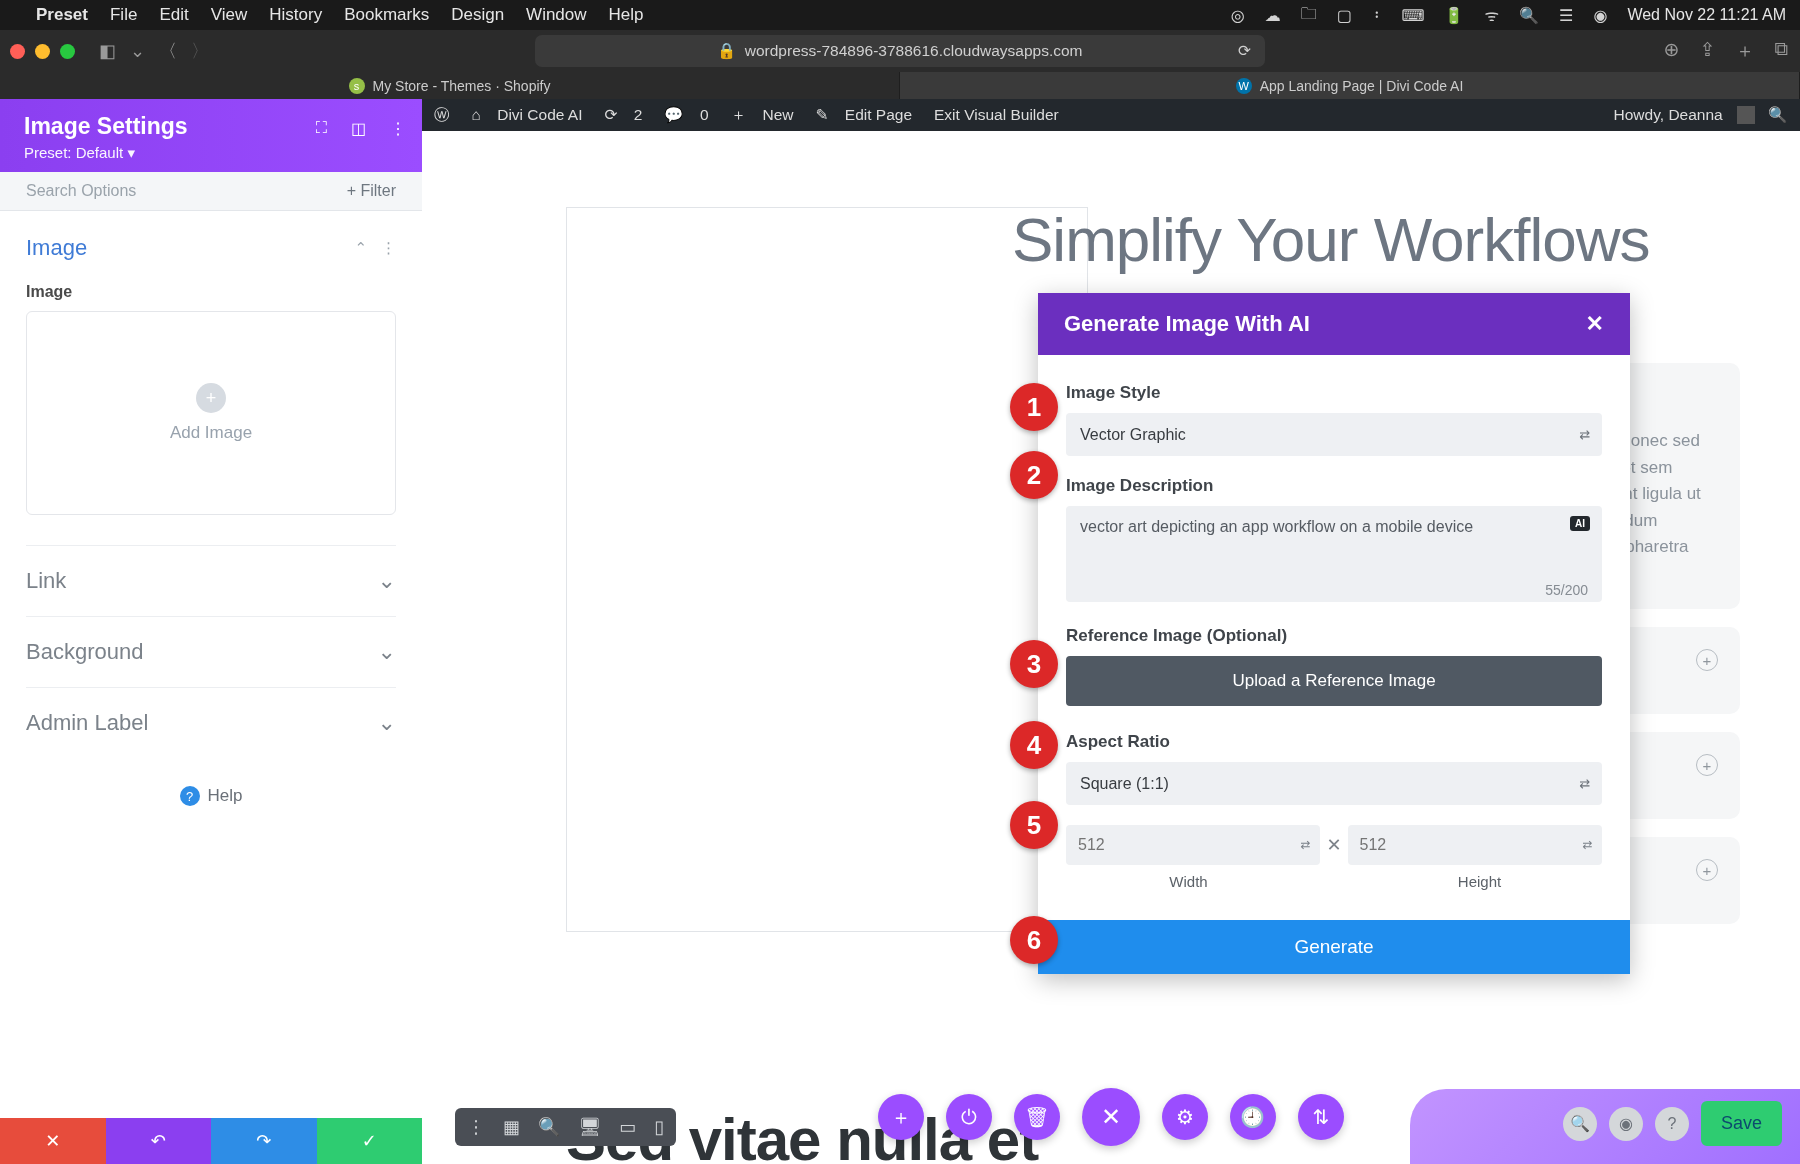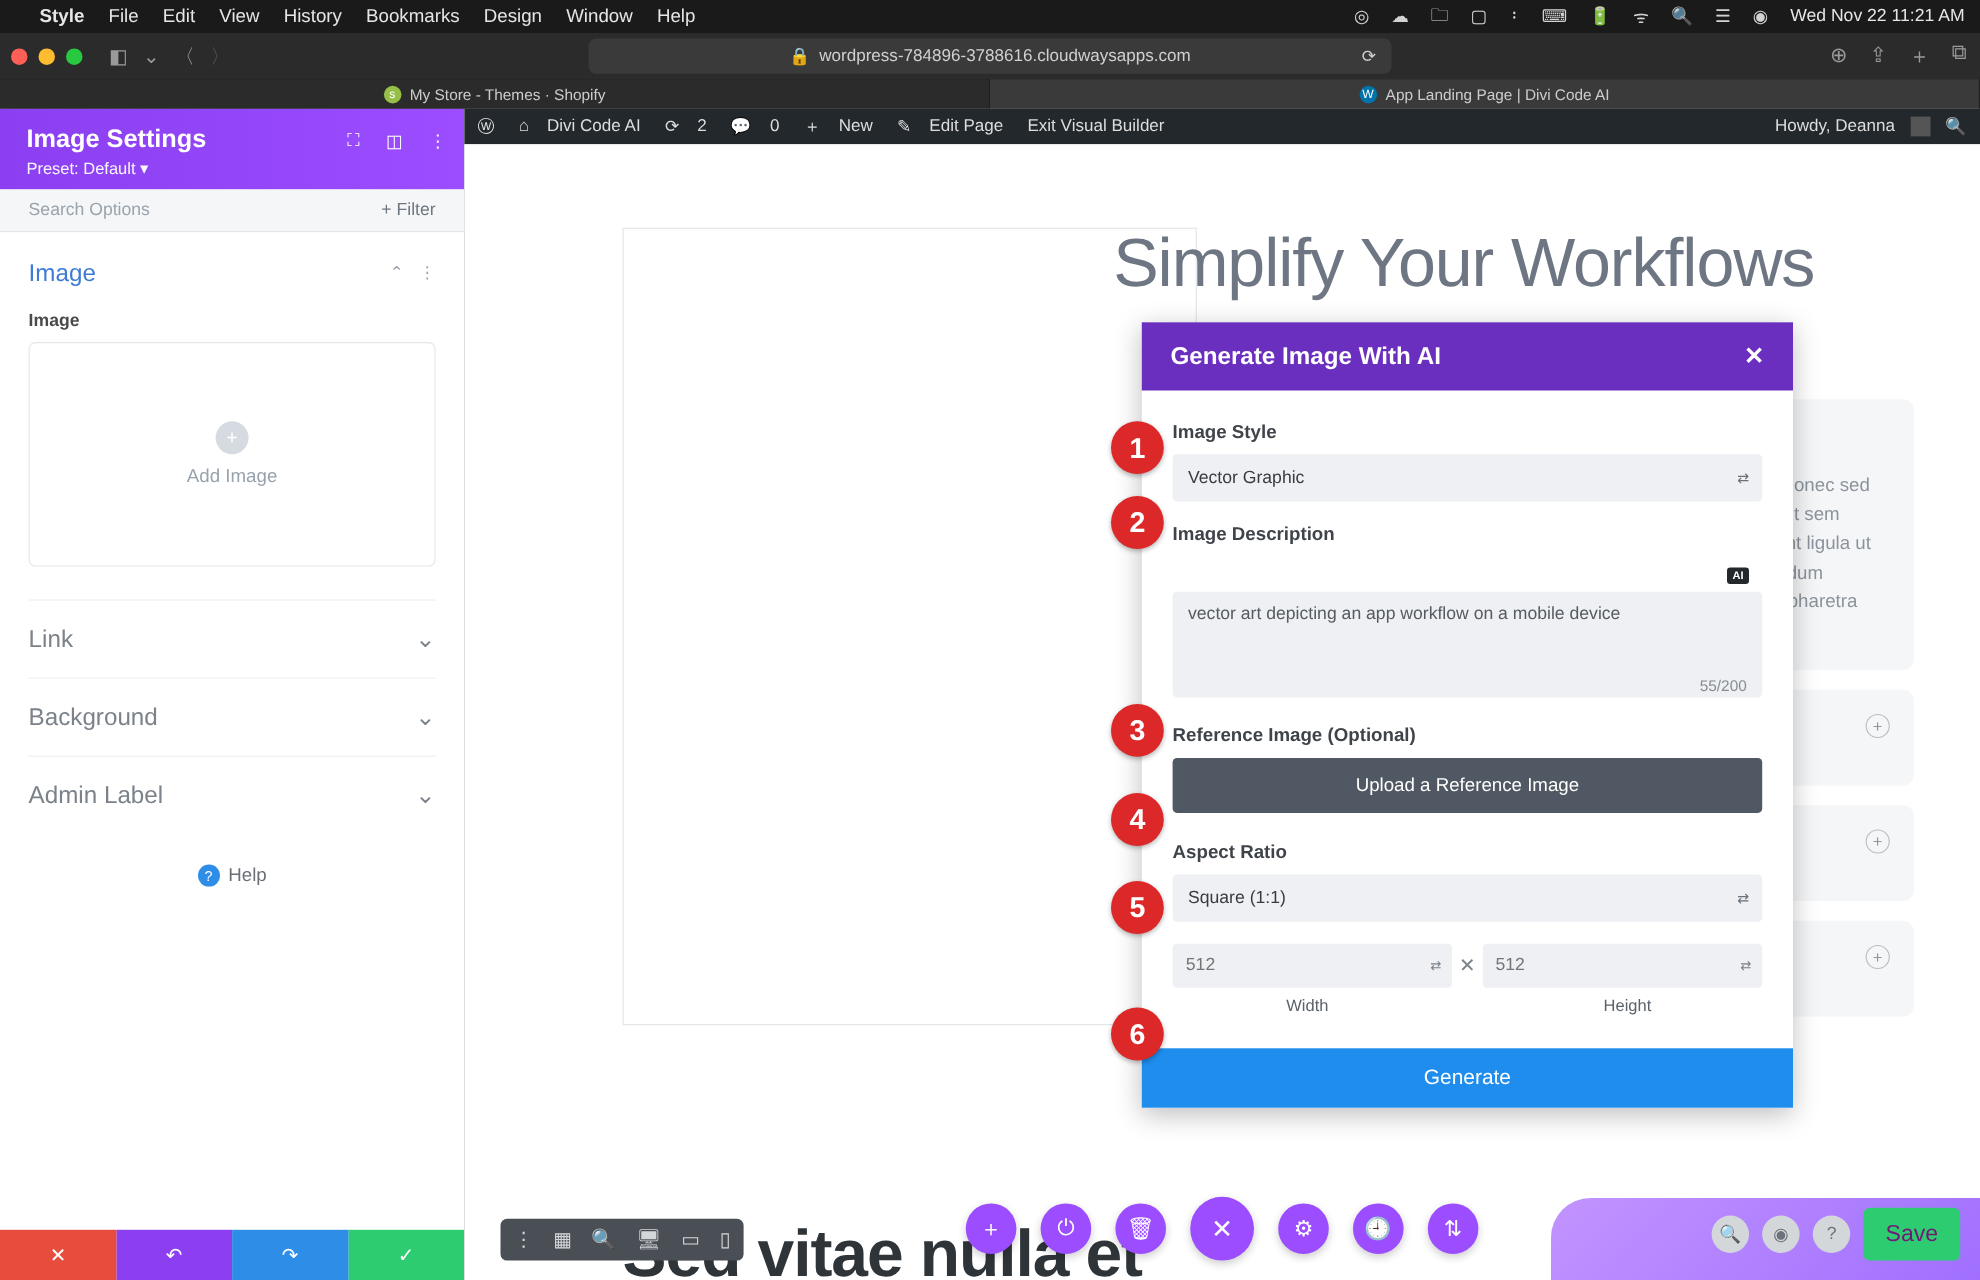--- a/index.html
+++ b/index.html
@@ -80,31 +80,31 @@
 .bottom-heading { position:absolute; left:144px; bottom:-10px; font-size:60px; font-weight:700; color:#2f3438; letter-spacing:-1px;}
 .purple-blob { position:absolute; right:0; bottom:0; width:390px; height:75px; background:linear-gradient(135deg,#c294ff,#a06fff); border-top-left-radius:36px;}
 
 
 .divi-bar { position:absolute; left:50%; transform:translateX(-50%); bottom:18px; display:flex; gap:22px; align-items:center; }
 .divi-circle { width:46px;height:46px;border-radius:50%; background:#9b4dff; color:#fff; display:flex;align-items:center;justify-content:center; font-size:20px; box-shadow:0 3px 8px rgba(0,0,0,.2);}
 .divi-circle.big { width:58px;height:58px; font-size:24px;}
 .divi-dev { position:absolute; left:33px; bottom:18px; background:#4a4e55; border-radius:6px; padding:8px 12px; display:flex; gap:18px; color:#d3d6d9; font-size:18px;}
 .divi-right { position:absolute; right:18px; bottom:18px; display:flex; gap:12px; align-items:center;}
 .divi-small { width:34px;height:34px;border-radius:50%;background:#d4d7da;color:#6c727a;display:flex;align-items:center;justify-content:center;font-size:16px;}
-.save-btn { background:#2ecc71; color:#701a75; padding:12px 20px; border-radius:6px; font-size:21px; font-weight:500;}
+.save-btn { background:#2ecc71; color:#0c4a6e; padding:12px 20px; border-radius:6px; font-size:18px; font-weight:500;}
 
 
 .ai-modal { position:absolute; top:194px; left:616px; width:592px; background:#fff; box-shadow:0 6px 24px rgba(0,0,0,.25); border-radius:4px; }
 .ai-head { background:#6b2fbf; color:#fff; padding:18px 26px; display:flex; justify-content:space-between; align-items:center; font-size:22px; font-weight:600;}
 .ai-body { padding: 24px 28px 10px; }
 .ai-label { font-size:17px; font-weight:600; color:#3f444a; margin-bottom:10px; margin-top:4px;}
 .ai-select { width:100%; background:#eef0f3; border:none; padding:13px 14px; font-size:16px; border-radius:4px; color:#383c41; appearance:none; position:relative;}
 .ai-select-wrap { position:relative; margin-bottom:20px;}
 .ai-select-wrap::after { content:'⇅'; position:absolute; right:12px; top:50%; transform:translateY(-50%) rotate(90deg); color:#6c727a; font-size:13px;}
-.ai-textarea { width:100%; background:#eef0f3; border:none; padding:12px 14px; font-size:16px; border-radius:4px; resize:none; height:96px; color:#555b62; font-family:inherit;margin-top:32px;}
+.ai-textarea { width:100%; background:#eef0f3; border:none; padding:12px 14px; font-size:16px; border-radius:4px; resize:none; height:96px; color:#555b62; font-family:inherit;}
 .ai-ta-wrap { position:relative; margin-bottom:20px;}
 .ai-tag { position:absolute; top:10px; right:12px; background:#23282d; color:#fff; font-size:10px; padding:2px 5px; border-radius:3px; font-weight:700;}
 .ai-count { position:absolute; bottom:8px; right:14px; font-size:14px; color:#868c93;}
 .ai-upload { width:100%; background:#505963; color:#fff; padding:15px; border:none; border-radius:4px; font-size:17px; margin-bottom:22px;}
 .ai-size-row { display:flex; align-items:center; gap:6px;margin-top:20px;}
 .ai-num { flex:1; position:relative;}
 .ai-num input { width:100%; background:#eef0f3; border:none; padding:11px 12px; font-size:16px; border-radius:4px; color:#8a9098;}
 .ai-num::after { content:'⇅'; position:absolute; right:10px; top:50%; transform:translateY(-50%) rotate(90deg); font-size:12px; color:#7a8088;}
 .ai-x { color:#7e848b; font-size:18px;}
 .ai-size-labels { display:flex; gap:14px; margin-top:8px; margin-bottom:20px;}
@@ -114,21 +114,21 @@
 
 
 .step { position:absolute; width:48px; height:48px; border-radius:50%; background:#dc2828; color:#fff; font-size:26px; font-weight:700; display:flex; align-items:center; justify-content:center; box-shadow:0 2px 5px rgba(0,0,0,.3);}
 </style>
 </head>
 <body>
 
 <div class="mac-menubar">
   <div class="left">
     <span class="apple"></span>
-    <span class="app">Style</span>
+    <span class="app">Preset</span>
     <span>File</span>
     <span>Edit</span>
     <span>View</span>
     <span>History</span>
     <span>Bookmarks</span>
     <span>Design</span>
     <span>Window</span>
     <span>Help</span>
   </div>
   <div class="right">

